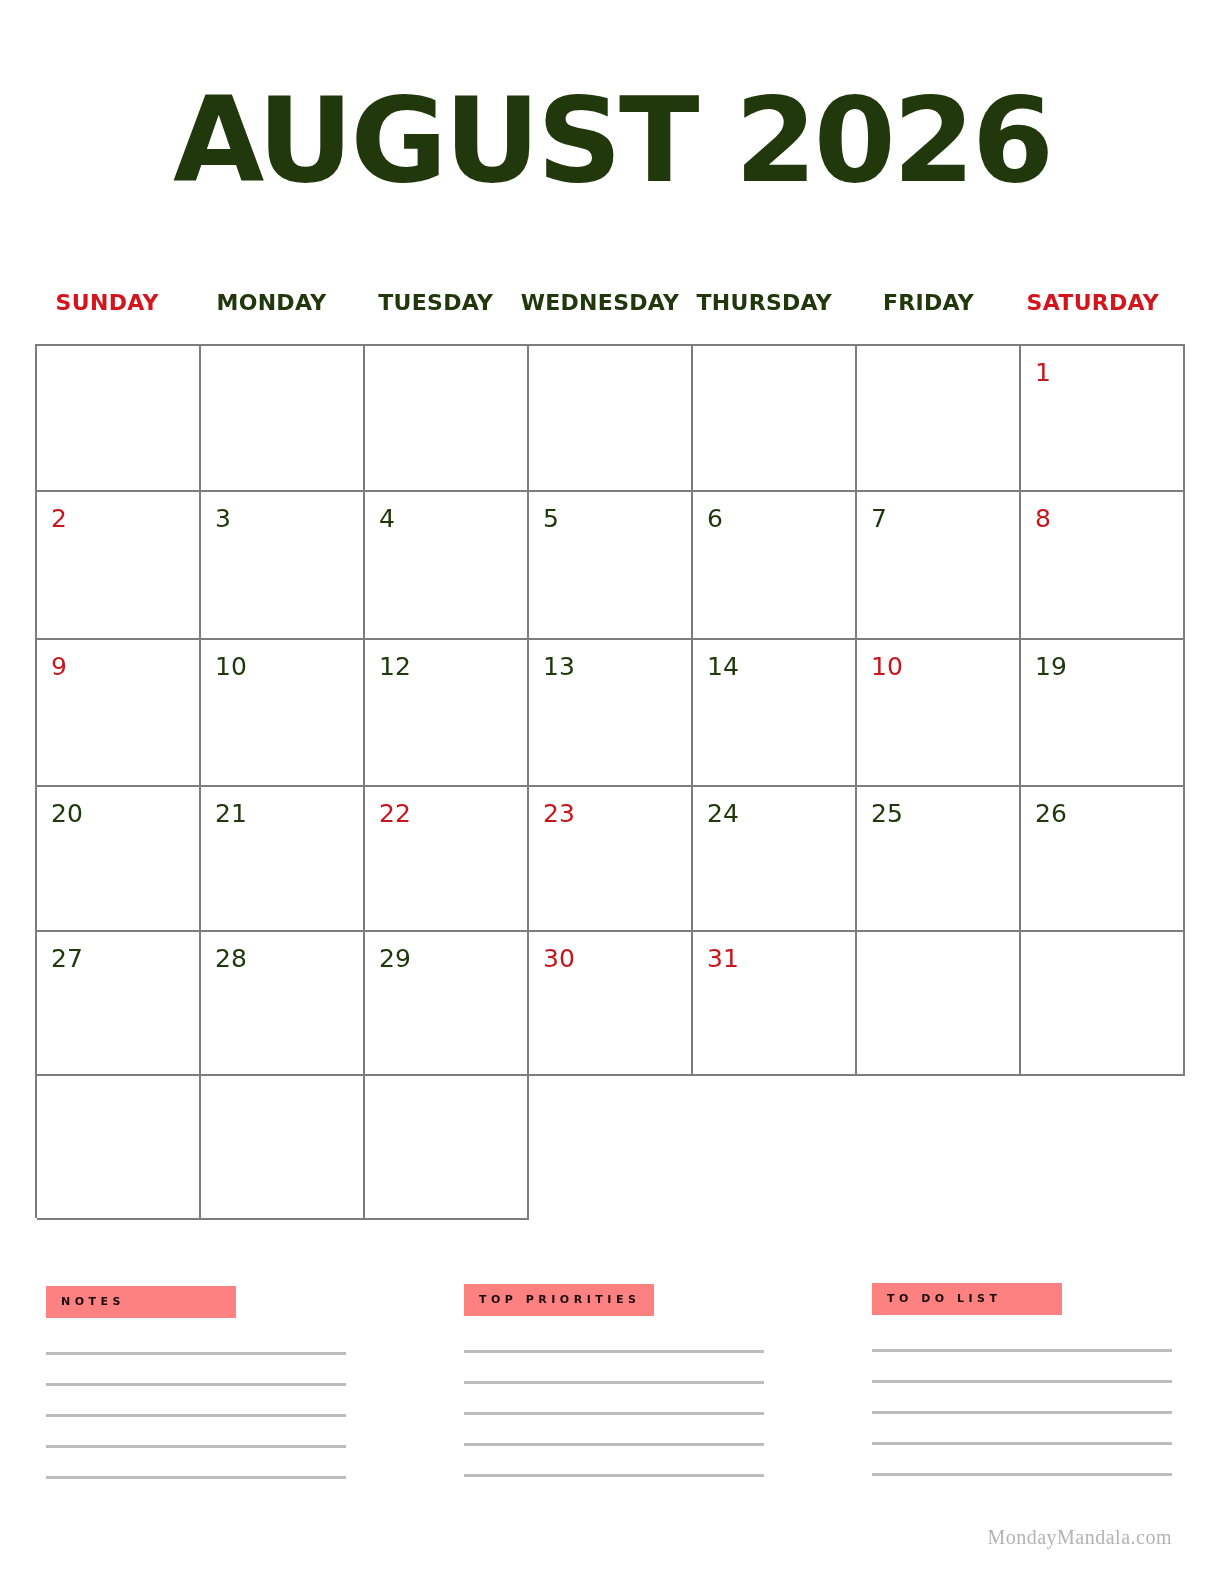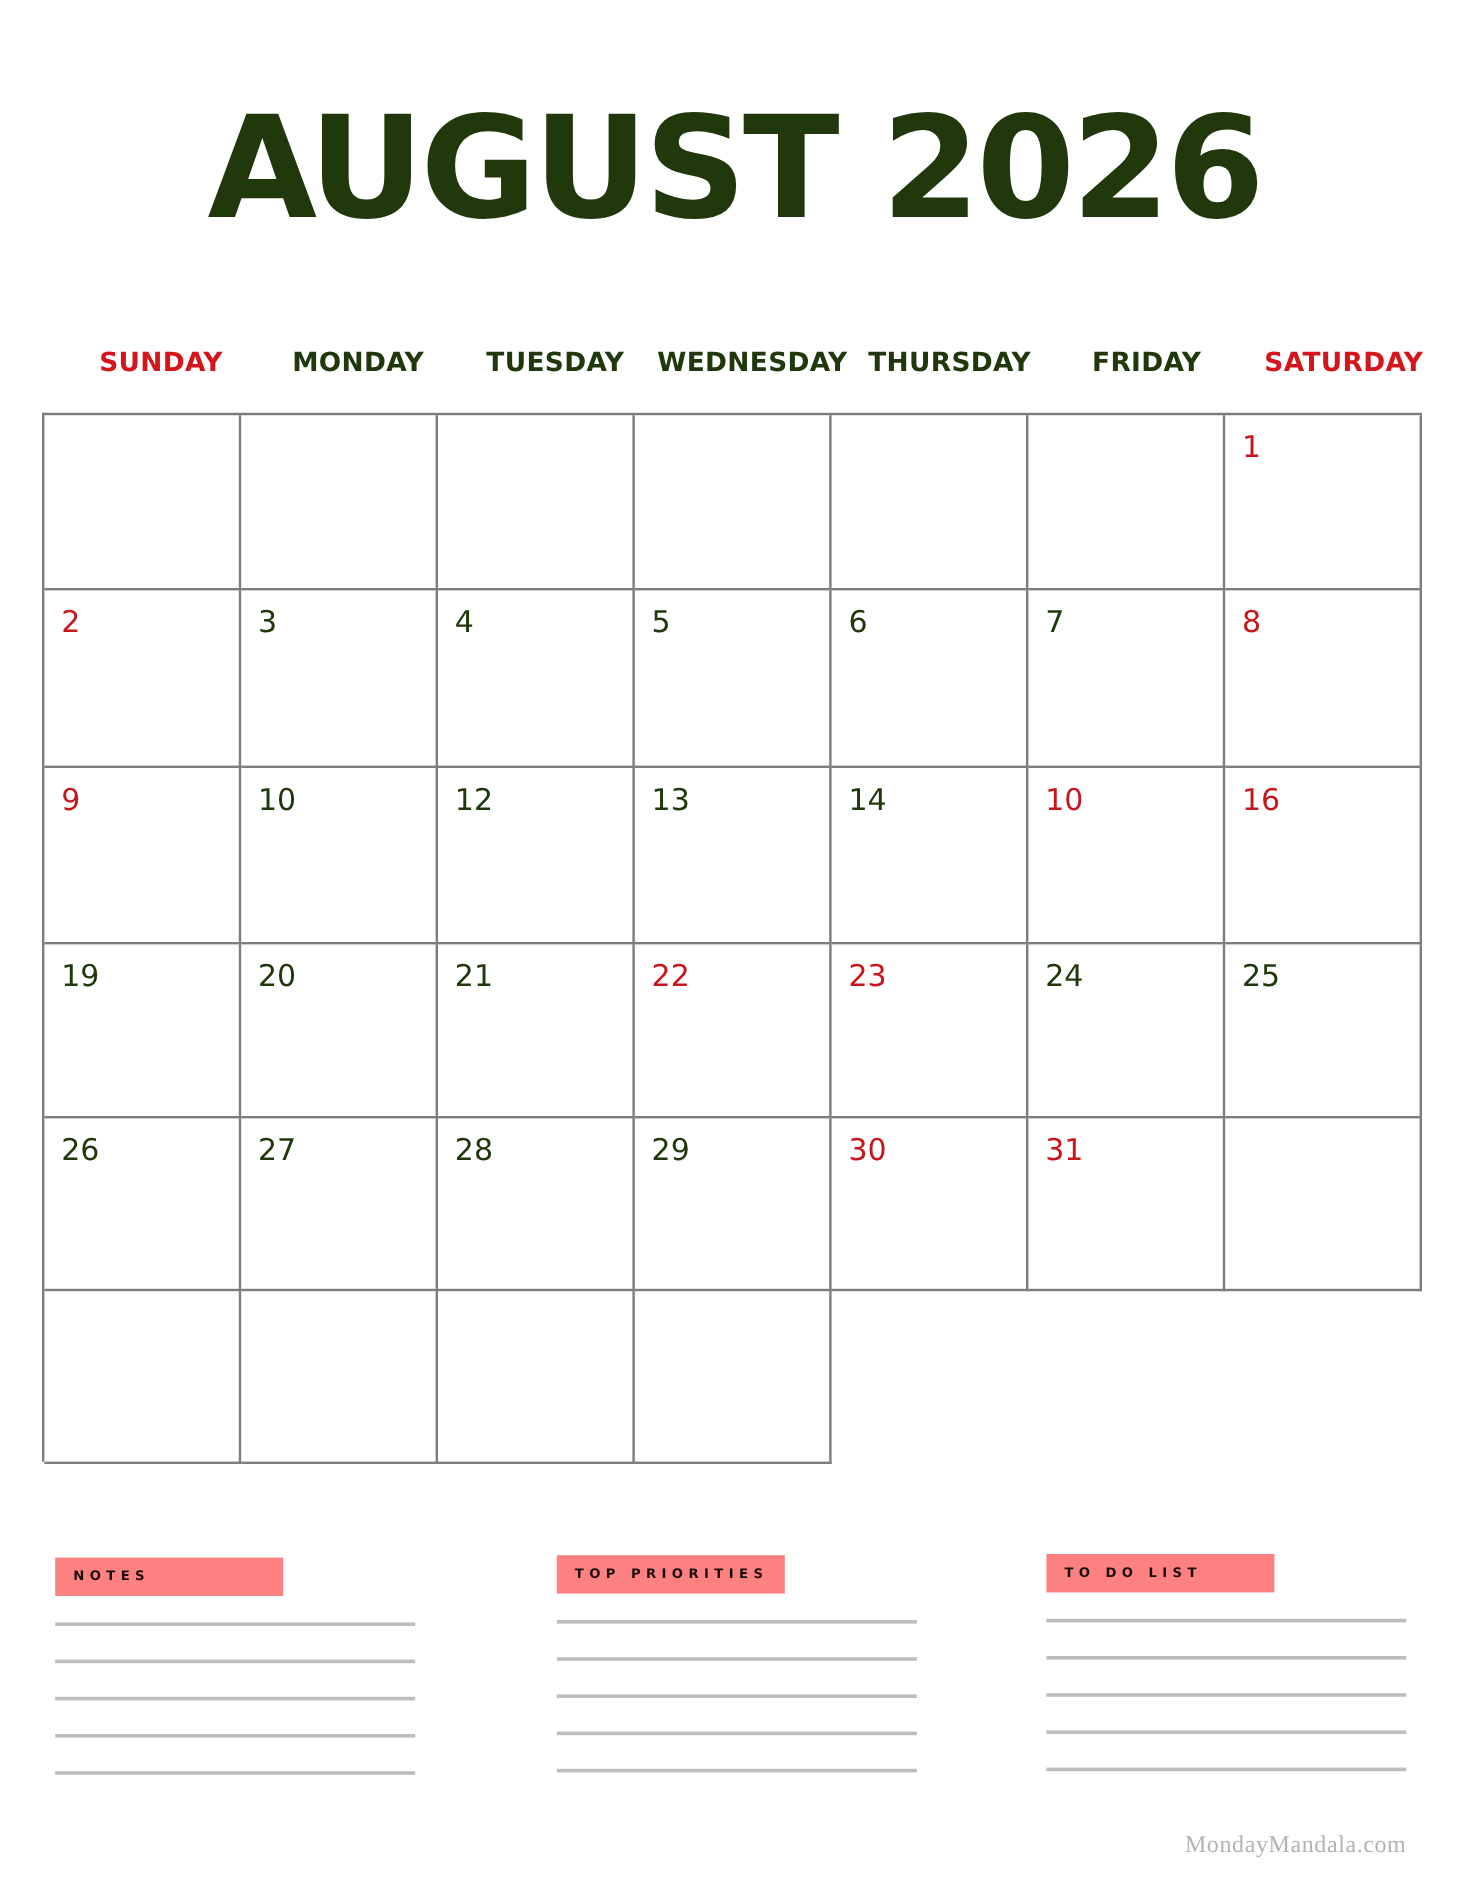--- a/index.html
+++ b/index.html
@@ -2,42 +2,42 @@
 <html><head>
 <meta charset="utf-8">
 <style>
   html, body { margin:0; padding:0; background:#ffffff; }
   body { width:1224px; height:1583px; position:relative; overflow:hidden; font-family:"Liberation Sans", sans-serif; }
   .title {
     position:absolute; left:0; top:75px; width:1224px; text-align:center;
     font-family:"DejaVu Sans", sans-serif; font-weight:bold; font-size:118px; letter-spacing:-3px;
     color:#21380c; line-height:130px;
   }
-  .dow-row { position:absolute; left:52px; top:286px; width:1150px; height:34px; display:flex;justify-content:space-between; }
+  .dow-row { position:absolute; left:25px; top:286px; width:1150px; height:34px; display:flex;justify-content:space-between; }
   .dow {
     flex:1; text-align:center; font-family:"DejaVu Sans", sans-serif; font-weight:bold;
     font-size:22px; line-height:34px; color:#21380c; letter-spacing:0.3px;
   }
   .dow.weekend { color:#d4151b; }
   .grid {
     position:absolute; left:35px; top:344px; width:1150px; height:874px;
     display:grid; grid-template-columns:repeat(7, 1fr);
     grid-template-rows:146px 148px 147px 145px 144px 144px;
     border-top:2px solid #7d7d7d; border-left:2px solid #7d7d7d; box-sizing:border-box;
   }
   .cell { border-right:2px solid #7d7d7d; border-bottom:2px solid #7d7d7d; position:relative; box-sizing:border-box; }
   .cell .num {
     position:absolute; left:14px; top:12px; font-family:"DejaVu Sans", sans-serif;
     font-size:25px; color:#21380c;
   }
   .cell .num.red { color:#c8161d; }
   .section { position:absolute; top:1284px; width:300px; }
   .section .label {
     width:190px; height:32px; background:#fc8180; color:#1b0c0c; font-family:"DejaVu Sans", sans-serif;
-    font-weight:bold; font-size:11px; letter-spacing:4.5px; line-height:32px; padding-left:15px; box-sizing:border-box;margin-top:12px;
+    font-weight:bold; font-size:11px; letter-spacing:4.5px; line-height:32px; padding-left:15px; box-sizing:border-box;
   }
   .section .line { height:3px; background:#bdbdbd; width:300px; position:absolute; left:0; }
   .watermark {
     position:absolute; right:52px; top:1526px; font-family:Liberation Serif, serif;
     font-size:20px; color:#b3b3b3; letter-spacing:0.5px;
   }
 </style>
 </head>
 <body>
 
@@ -94,23 +94,20 @@
       <span class="num">12</span>
     </div>
     <div class="cell">
       <span class="num">13</span>
     </div>
     <div class="cell">
       <span class="num">14</span>
     </div>
     <div class="cell">
       <span class="num red">10</span>
-    </div>
-    <div class="cell">
-      <span class="num red">16</span>
     </div>
     <div class="cell">
       <span class="num">19</span>
     </div>
     <div class="cell">
       <span class="num">20</span>
     </div>
     <div class="cell">
       <span class="num">21</span>
     </div>

